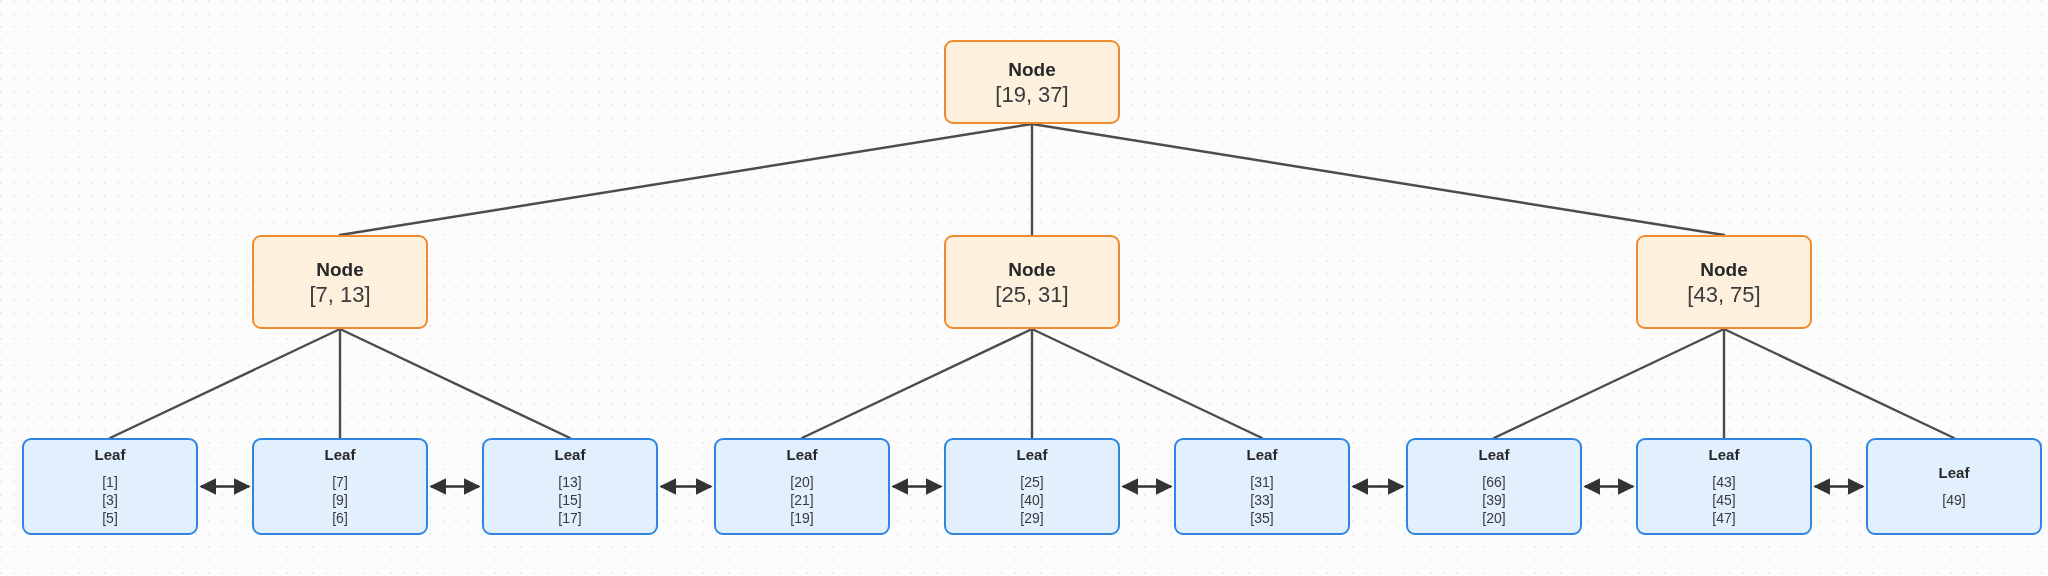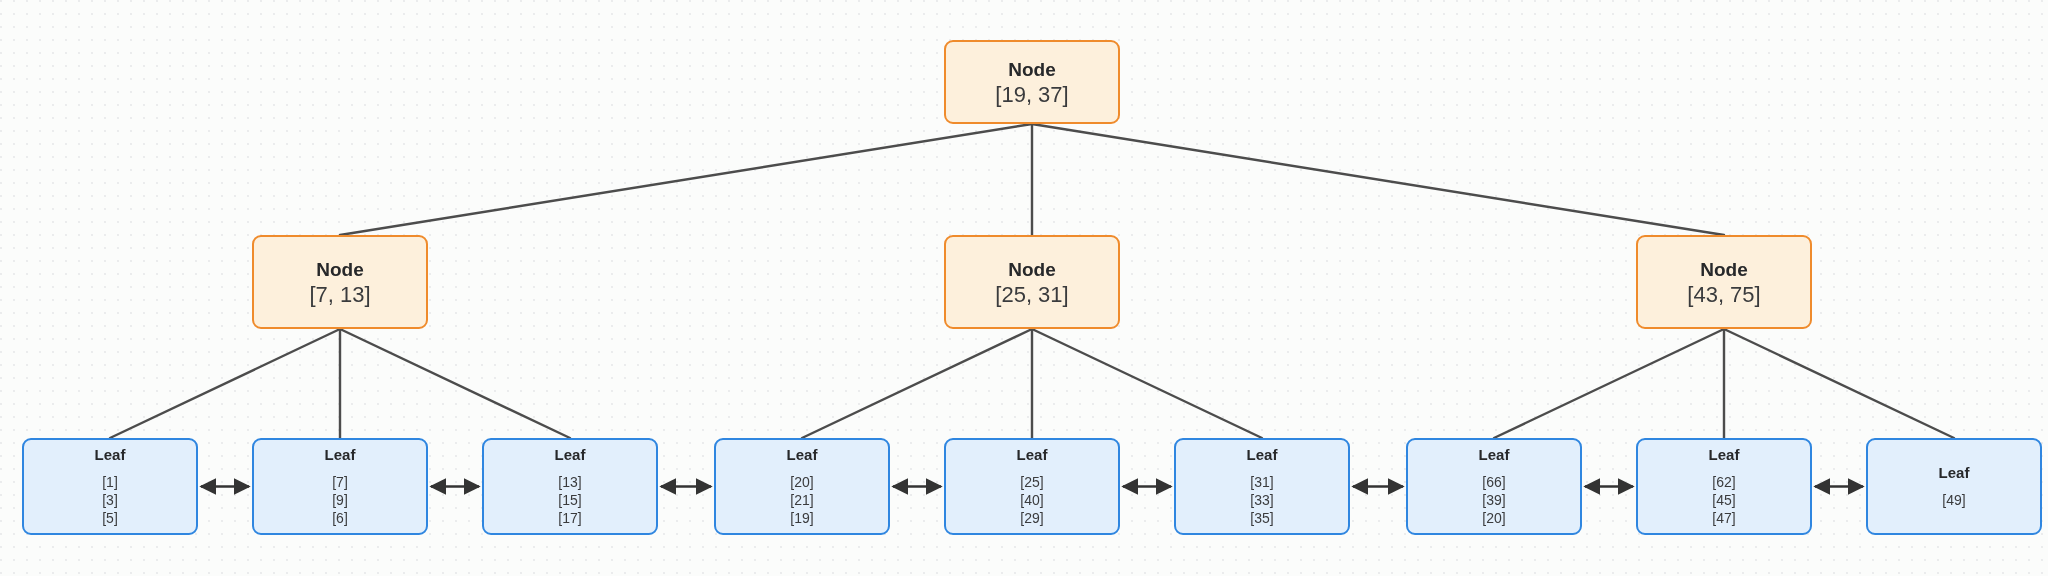--- a/index.html
+++ b/index.html
@@ -196,21 +196,21 @@
         <div class="node-title">Leaf</div>
         <div class="leaf-values">
           <div class="leaf-value">[66]</div>
           <div class="leaf-value">[39]</div>
           <div class="leaf-value">[20]</div>
         </div>
       </div>
       <div class="node-box leaf" style="left: 1636px; top: 438px; width: 176px; height: 97px;">
         <div class="node-title">Leaf</div>
         <div class="leaf-values">
-          <div class="leaf-value">[62]</div>
+          <div class="leaf-value">[43]</div>
           <div class="leaf-value">[45]</div>
           <div class="leaf-value">[47]</div>
         </div>
       </div>
       <div class="node-box leaf" style="left: 1866px; top: 438px; width: 176px; height: 97px;">
         <div class="node-title">Leaf</div>
         <div class="leaf-values">
           <div class="leaf-value">[49]</div>
         </div>
       </div>

